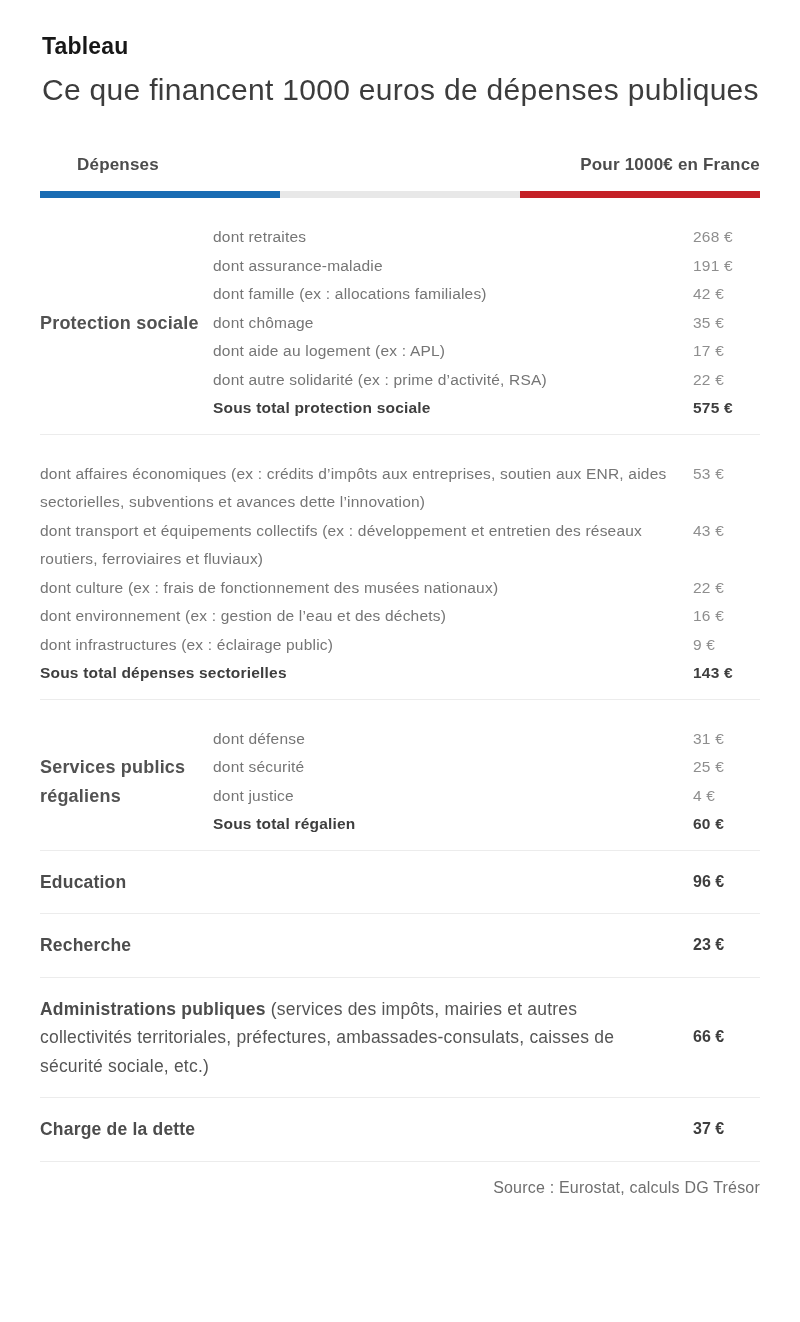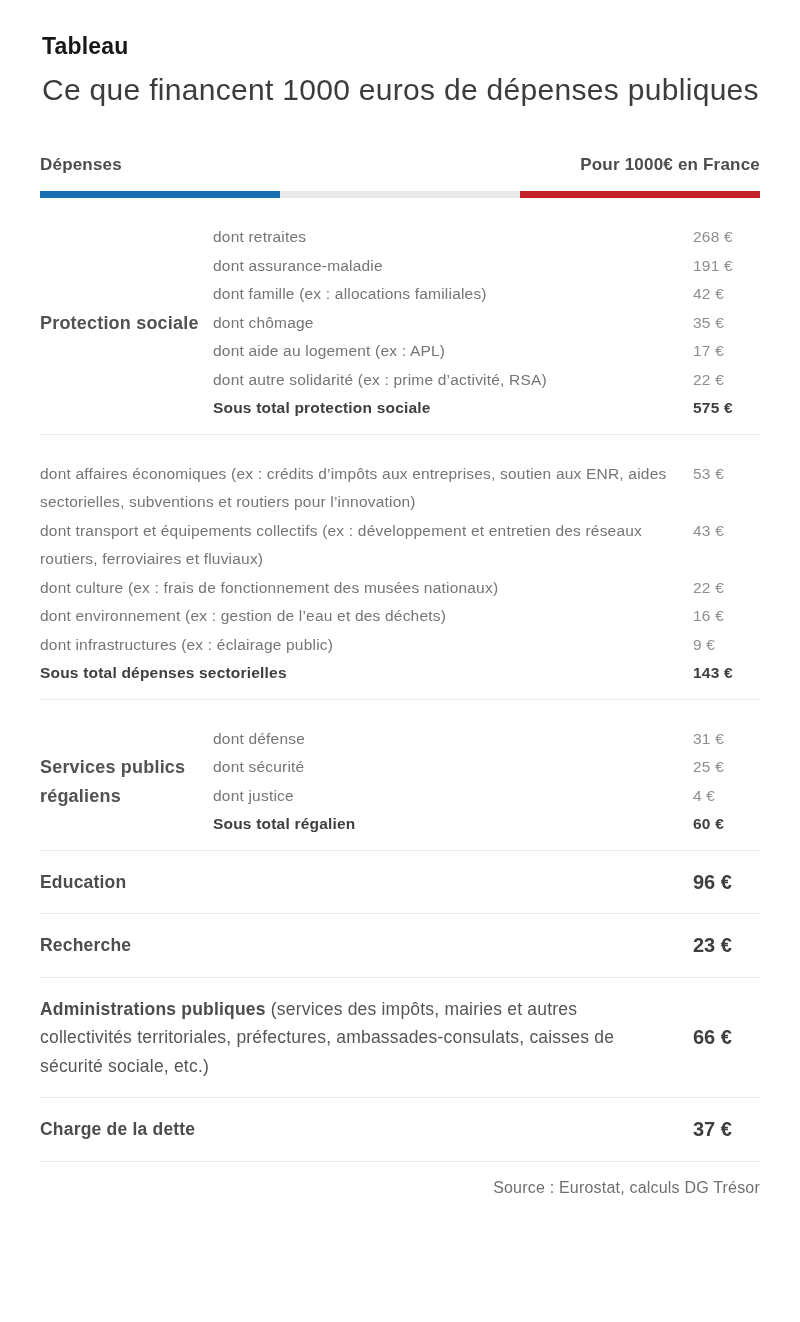--- a/index.html
+++ b/index.html
@@ -31,21 +31,21 @@
 
   .thead {
     display: flex;
     margin-top: 50px;
     font-size: 17px;
     font-weight: 700;
     color: #4c4c4c;
     letter-spacing: 0.2px;
     line-height: 22px;
   }
-  .th-cat { width: 173px; }
+  .th-cat { width: 173px; margin-left: 37px; }
   .th-sub { width: 320px; }
   .th-val { flex: 1; text-align: right; }
 
   .tricolor { display: flex; height: 7px; margin-top: 15px; }
   .tricolor .seg { flex: 1; }
   .seg-blue { background: #1a6cb3; }
   .seg-gray { background: #e8e8e8; }
   .seg-red  { background: #c42127; }
 
   .section {
@@ -95,21 +95,21 @@
     font-weight: 700;
     color: #4c4c4c;
     line-height: 28.5px;
     letter-spacing: 0.2px;
     box-sizing: border-box;
     padding-right: 30px;
   }
   .simple .main .rest { font-weight: 400; color: #555555; }
   .simple .val {
     width: 67px;
-    font-size: 20px;
+    font-size: 16px;
     font-weight: 700;
     color: #3e3e3e;
     line-height: 28.5px;
   }
 
   .source {
     text-align: right;
     font-size: 16px;
     color: #6f6f6f;
     letter-spacing: 0.2px;
@@ -165,21 +165,21 @@
           </div>
           <div class="row subtotal">
             <div class="lbl">Sous total protection sociale</div>
             <div class="val">575 €</div>
           </div>
         </div>
       </div>
       <div class="section">
         <div class="rows">
           <div class="row">
-            <div class="lbl">dont affaires économiques (ex : crédits d’impôts aux entreprises, soutien aux ENR, aides sectorielles, subventions et routiers pour l’innovation)</div>
+            <div class="lbl">dont affaires économiques (ex : crédits d’impôts aux entreprises, soutien aux ENR, aides sectorielles, subventions et avances dette l’innovation)</div>
             <div class="val">53 €</div>
           </div>
           <div class="row">
             <div class="lbl">dont transport et équipements collectifs (ex : développement et entretien des réseaux routiers, ferroviaires et fluviaux)</div>
             <div class="val">43 €</div>
           </div>
           <div class="row">
             <div class="lbl">dont culture (ex : frais de fonctionnement des musées nationaux)</div>
             <div class="val">22 €</div>
           </div>

